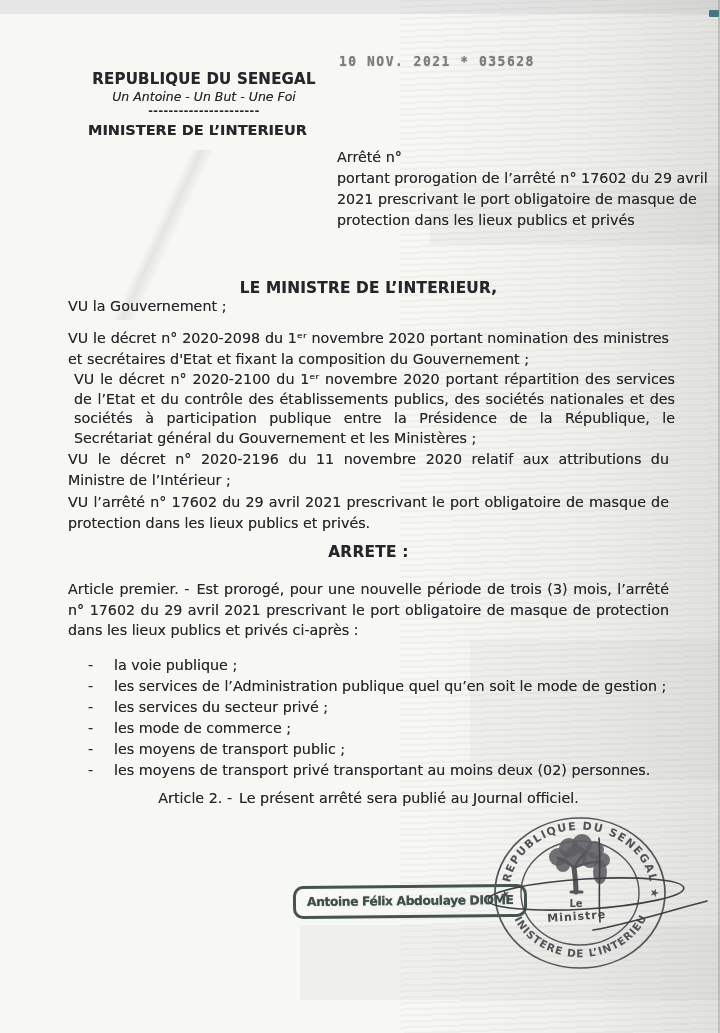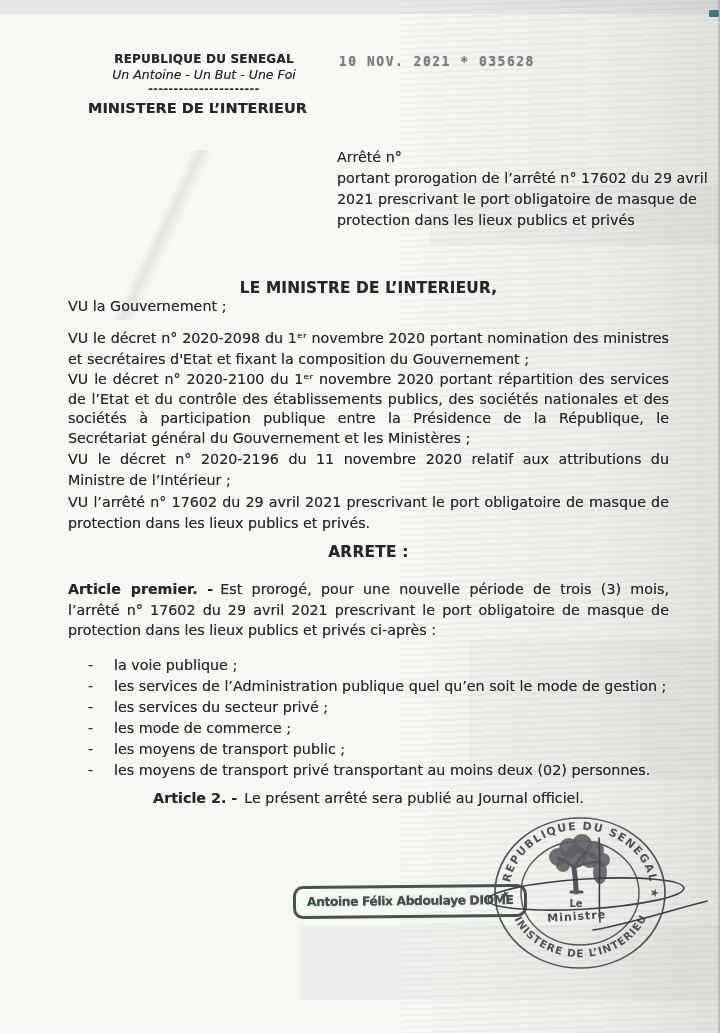--- a/index.html
+++ b/index.html
@@ -21,48 +21,48 @@
   .band2{top:640px;height:140px;left:470px;right:0;background:rgba(168,168,165,0.08);}
   .band3{top:925px;height:75px;left:300px;right:0;background:rgba(168,168,165,0.09);}
   .crease{left:40px;top:150px;width:250px;height:170px;
     background:linear-gradient(115deg, transparent 46%, rgba(205,205,202,0.45) 49%, transparent 53%);}
   .edge-right{right:0;top:0;bottom:0;width:2px;background:rgba(120,120,118,0.30);}
 
   .ink{text-shadow:0 0 0.4px rgba(40,40,45,0.55);}
 
   
   .letterhead{left:88px;top:52px;width:232px;text-align:center;}
-  .republic{font-size:12px;font-weight:bold;letter-spacing:0.2px;}
+  .republic{font-size:15px;font-weight:bold;letter-spacing:0.2px;margin-top:18px;}
   .motto{font-size:12.5px;font-style:italic;margin-top:1px;}
   .lh-rule{font-size:11px;font-weight:bold;letter-spacing:0.5px;line-height:10px;margin-top:2px;}
   .ministry{font-size:14.5px;font-weight:bold;margin-top:6px;text-align:left;}
 
   
   .date-stamp{
     left:339px;top:54px;
     font-family:"DejaVu Sans Mono",monospace;
     font-size:13px;font-weight:bold;letter-spacing:1.5px;
     color:#737373;opacity:0.92;
     text-shadow:0 0 1px rgba(62,65,69,0.55);
     transform:scaleY(1.05);
   }
 
   
   .subject{left:337px;top:147px;width:374px;font-size:14.3px;line-height:21px;}
 
   .opening{left:68px;top:279px;width:601px;text-align:center;font-size:15.3px;font-weight:bold;letter-spacing:0.2px;}
 
   .visa{left:68px;width:601px;text-align:justify;font-size:14.3px;line-height:20.5px;margin:0;}
-  .v1{top:296px;} .v2{top:328px;} .v3{top:370px;line-height:19.5px;} .v4{top:449px;} .v5{top:492px;}
+  .v1{top:296px;} .v2{top:328px;} .v3{top:370px;line-height:19.5px;margin-left:6px;} .v4{top:449px;} .v5{top:492px;}
 
   .decision-heading{left:68px;top:543px;width:601px;text-align:center;font-size:15.3px;font-weight:bold;letter-spacing:0.3px;}
 
   .article{left:68px;width:601px;text-align:justify;font-size:14.3px;line-height:20.5px;margin:0;}
   .a1{top:579px;} .a2{top:788px;text-align:center;}
-  .art-label{font-weight:bold;margin-right:7px;}
+  .art-label{font-weight:normal;margin-right:7px;}
 
   .list{left:68px;top:655px;width:601px;font-size:14.3px;}
   .li{display:flex;padding-left:20px;line-height:21px;}
   .dash{width:26px;flex:0 0 26px;}
 
   
   .stamp-name{
     left:293px;top:885px;
     border:3.5px solid #46544d;border-radius:10px;
     padding:6px 11px 7px 11px;

